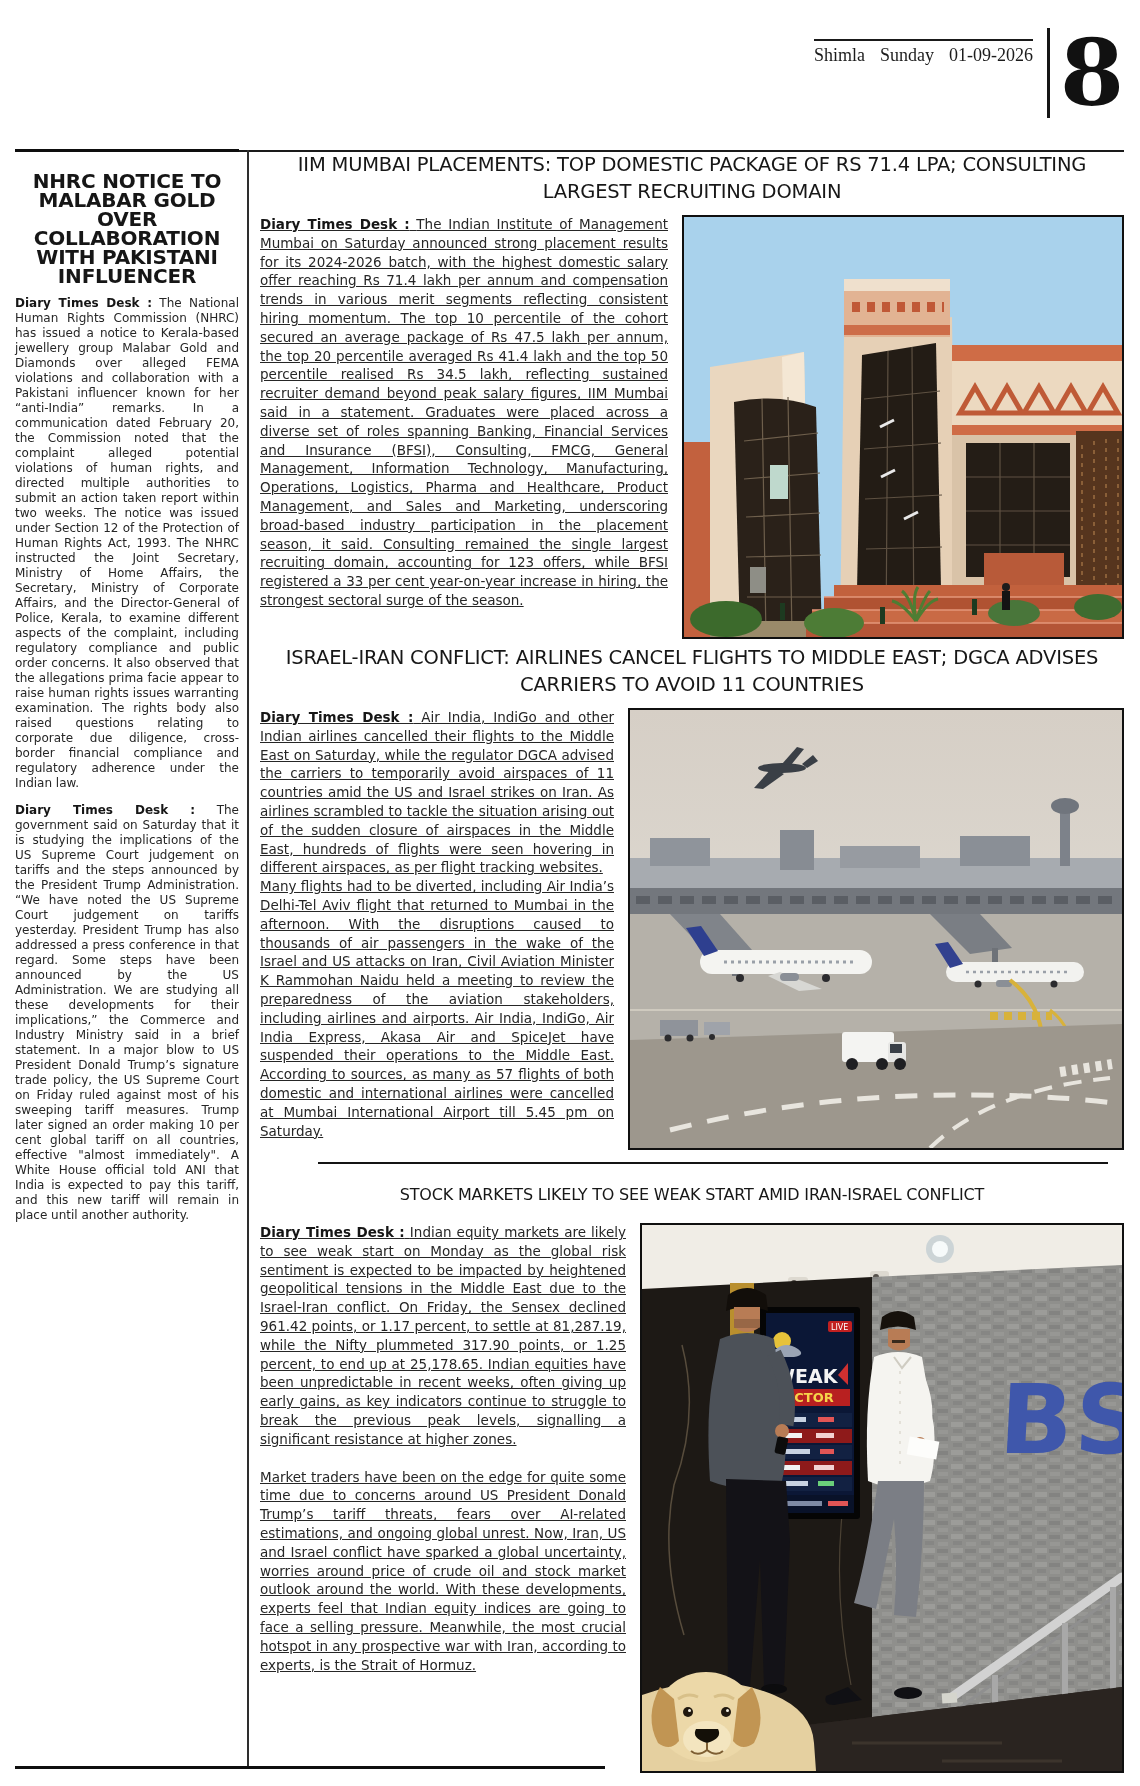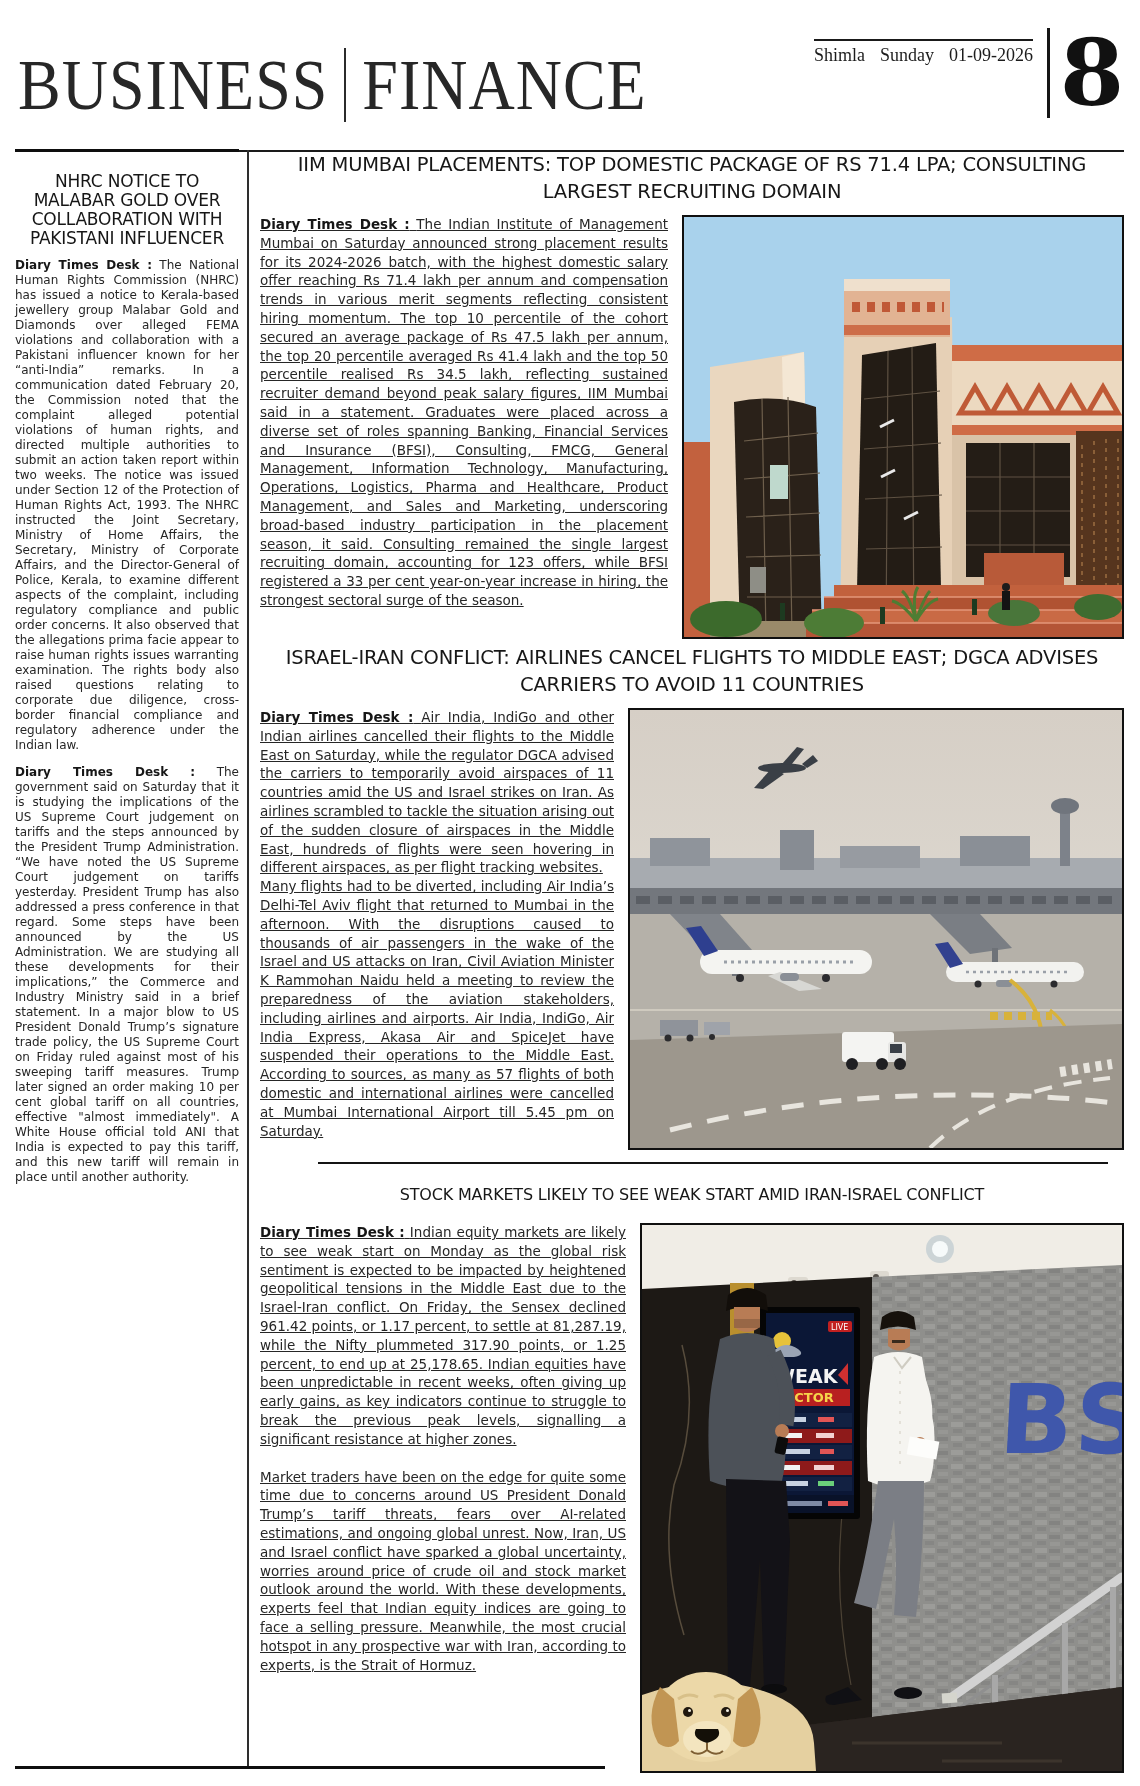--- a/index.html
+++ b/index.html
@@ -24,21 +24,21 @@
   .mh-bar { width:3px; background:#151515; }
   .page-num { font-family:"DejaVu Serif", serif; font-weight:700; font-size:92px; line-height:0.98; color:#111; padding-left:10px; }
   
   .top-rule { position:absolute; left:15px; width:1109px; top:150px; height:2px; background:#1a1a1a; }
   .top-rule-left { position:absolute; left:15px; width:224px; top:149px; height:3px; background:#0e0e0e; }
   .v-divider { position:absolute; left:247px; top:150px; width:2px; height:1616px; background:#2e2e2e; }
   .bottom-rule { position:absolute; left:15px; top:1766px; width:590px; height:3px; background:#0e0e0e; }
   
   .left-col { position:absolute; left:15px; top:160px; width:224px; }
   .left-col h2 {
-    font-size:17px; line-height:19px; font-weight:400; text-align:center;
+    font-size:20px; line-height:19px; font-weight:700; text-align:center;
     color:#161616; margin:12px 0 10px; letter-spacing:-0.2px;
   }
   .left-col p { font-size:12px; line-height:15px; text-align:justify; margin:0 0 12px; color:#262626; }
   .byline { font-weight:700; color:#161616; }
   
   .right-col { position:absolute; left:260px; top:146px; width:864px; }
   .hl {
     font-size:19.5px; line-height:27px; font-weight:400; text-align:center;
     color:#171717; margin:5px 8px 10px; letter-spacing:-0.2px;
   }
@@ -50,25 +50,20 @@
   .photo { margin:0; flex:0 0 auto; border:2px solid #101010; overflow:hidden; background:#ddd; }
   .photo svg { display:block; }
   .mid-rule { height:2px; background:#141414; margin:12px 16px 0 58px; }
 </style>
 </head>
 <body>
 
 <div class="page">
 
   <div class="masthead">
-    <div class="mh-left">
-      <span class="mh-word">BUSINESS</span>
-      <span class="mh-sep"></span>
-      <span class="mh-word">FINANCE</span>
-    </div>
     <div class="mh-right">
       <div class="mh-paper">
         <div class="paper-rule"></div>
         <div class="paper-date">
           <span>Shimla</span>
           <span>Sunday</span>
           <span>01-09-2026</span>
         </div>
       </div>
       <div class="mh-bar"></div>

